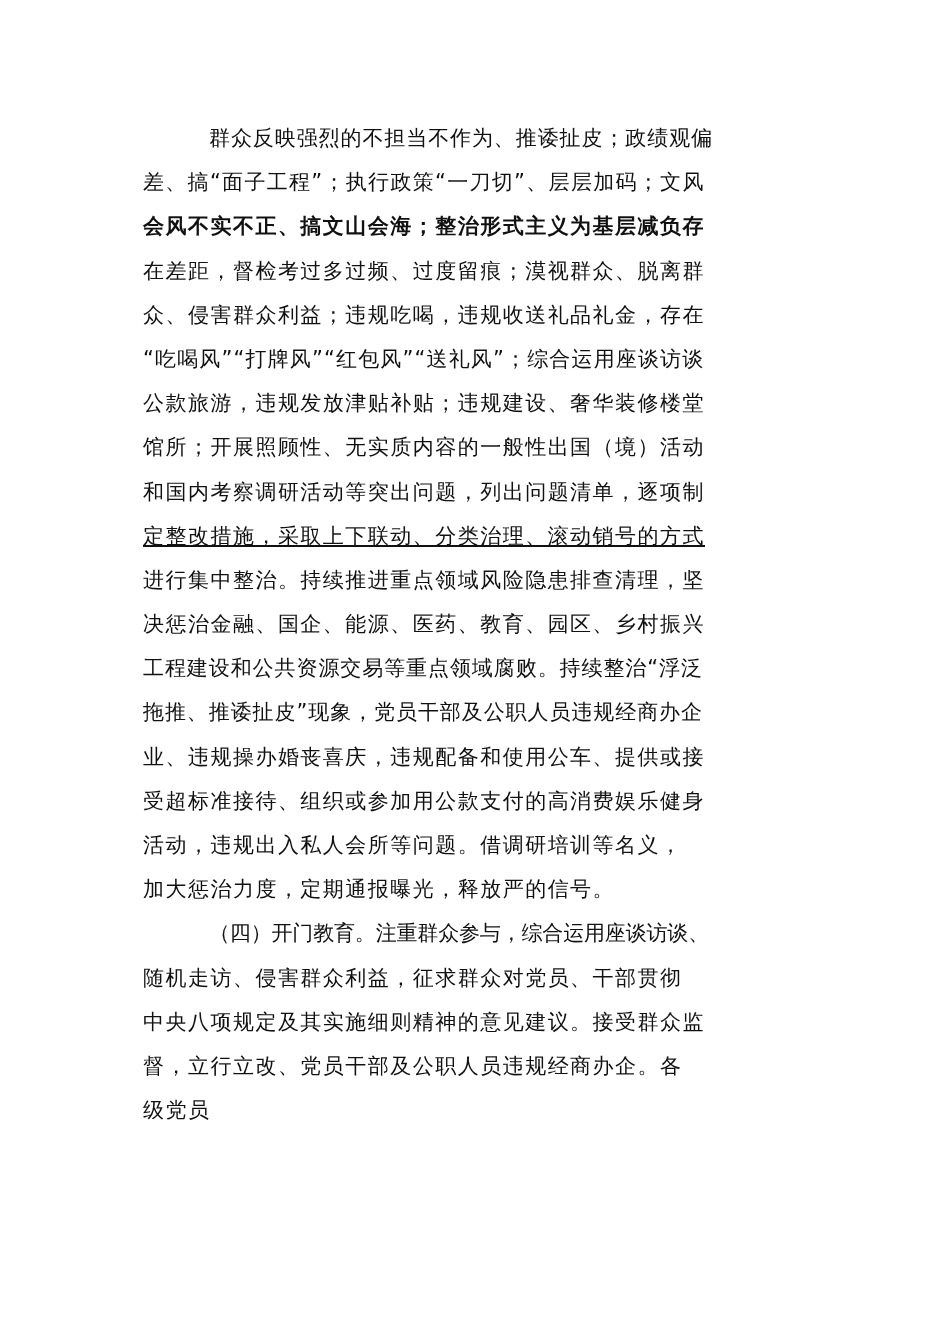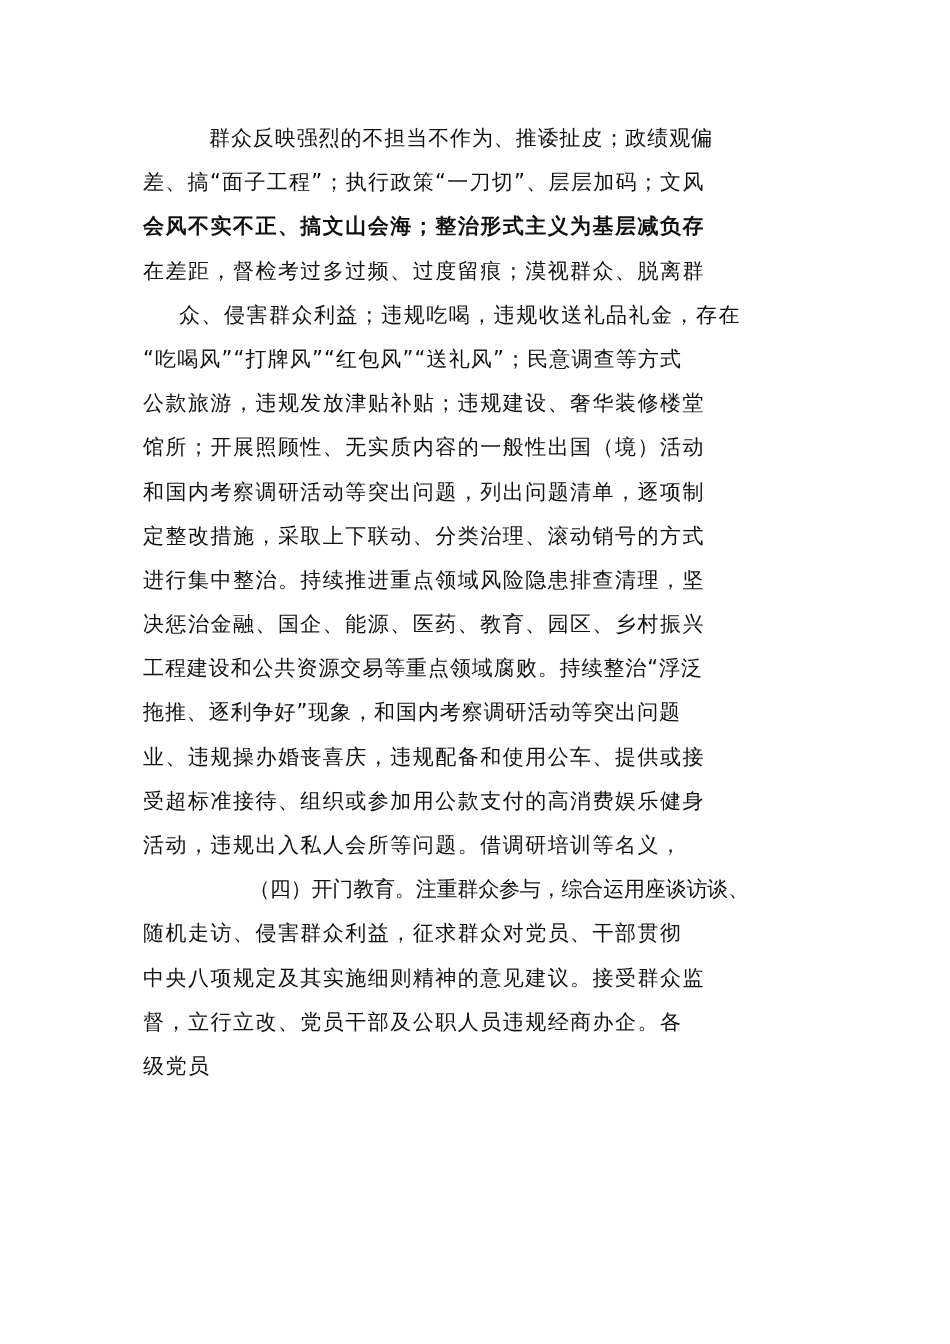--- a/index.html
+++ b/index.html
@@ -37,34 +37,35 @@
 </style>
 </head>
 <body>
 
 <div class="page">
   <div class="paragraph">
     <div class="line indent"><span class="t" style="letter-spacing: 0.913043px;">群众反映强烈的不担当不作为、推诿扯皮；政绩观偏</span></div>
     <div class="line"><span class="t" style="letter-spacing: 1.30324px;">差、搞“面子工程”；执行政策“一刀切”、层层加码；文风</span></div>
     <div class="line"><span class="t" style="letter-spacing: 1.48px; font-weight: bold;">会风不实不正、搞文山会海；整治形式主义为基层减负存</span></div>
     <div class="line"><span class="t" style="letter-spacing: 1.48px;">在差距，督检考过多过频、过度留痕；漠视群众、脱离群</span></div>
-    <div class="line"><span class="t" style="letter-spacing: 1.48px; margin-left: 36px;">众、侵害群众利益；违规吃喝，违规收送礼品礼金，存在</span></div>
-    <div class="line"><span class="t" style="letter-spacing: 1.15086px;">“吃喝风”“打牌风”“红包风”“送礼风”；民意调查等方式</span></div>
+    <div class="line"><span class="t" style="letter-spacing: 1.48px;">众、侵害群众利益；违规吃喝，违规收送礼品礼金，存在</span></div>
+    <div class="line"><span class="t" style="letter-spacing: 1.15086px;">“吃喝风”“打牌风”“红包风”“送礼风”；综合运用座谈访谈</span></div>
     <div class="line"><span class="t" style="letter-spacing: 1.48px;">公款旅游，违规发放津贴补贴；违规建设、奢华装修楼堂</span></div>
     <div class="line"><span class="t" style="letter-spacing: 1.48px;">馆所；开展照顾性、无实质内容的一般性出国（境）活动</span></div>
     <div class="line"><span class="t" style="letter-spacing: 1.48px;">和国内考察调研活动等突出问题，列出问题清单，逐项制</span></div>
-    <div class="line"><span class="t" style="letter-spacing: 1.48px;">定整改措施，采取上下联动、分类治理、滚动销号的方式</span></div>
+    <div class="line"><span class="t" style="letter-spacing: 1.48px; text-decoration: underline;">定整改措施，采取上下联动、分类治理、滚动销号的方式</span></div>
     <div class="line"><span class="t" style="letter-spacing: 1.48px; text-align: right;">进行集中整治。持续推进重点领域风险隐患排查清理，坚</span></div>
     <div class="line"><span class="t" style="letter-spacing: 1.48px;">决惩治金融、国企、能源、医药、教育、园区、乡村振兴</span></div>
     <div class="line"><span class="t" style="letter-spacing: 0.92488px;">工程建设和公共资源交易等重点领域腐败。持续整治“浮泛</span></div>
-    <div class="line"><span class="t" style="letter-spacing: 0.92488px;">拖推、逐利争好”现象，和国内考察调研活动等突出问题</span></div>
+    <div class="line"><span class="t" style="letter-spacing: 0.92488px;">拖推、推诿扯皮”现象，党员干部及公职人员违规经商办企</span></div>
     <div class="line"><span class="t" style="letter-spacing: 1.48px;">业、违规操办婚丧喜庆，违规配备和使用公车、提供或接</span></div>
     <div class="line"><span class="t" style="letter-spacing: 1.48px;">受超标准接待、组织或参加用公款支付的高消费娱乐健身</span></div>
     <div class="line"><span class="t" style="letter-spacing: 1.48px;">活动，违规出入私人会所等问题。借调研培训等名义，</span></div>
+    <div class="line"><span class="t" style="letter-spacing: 1.48px;">加大惩治力度，定期通报曝光，释放严的信号。</span></div>
   </div>
   <div class="paragraph">
-    <div class="line indent"><span class="t" style="letter-spacing: -0.166667px; margin-left: 40px;">（四）开门教育。注重群众参与，综合运用座谈访谈、</span></div>
+    <div class="line indent"><span class="t" style="letter-spacing: -0.166667px;">（四）开门教育。注重群众参与，综合运用座谈访谈、</span></div>
     <div class="line"><span class="t" style="letter-spacing: 1.48px;">随机走访、侵害群众利益，征求群众对党员、干部贯彻</span></div>
     <div class="line"><span class="t" style="letter-spacing: 1.48px;">中央八项规定及其实施细则精神的意见建议。接受群众监</span></div>
     <div class="line"><span class="t" style="letter-spacing: 1.48px;">督，立行立改、党员干部及公职人员违规经商办企。各</span></div>
     <div class="line"><span class="t" style="letter-spacing: 1.48px;">级党员</span></div>
   </div>
 </div>
 
 </body></html>

